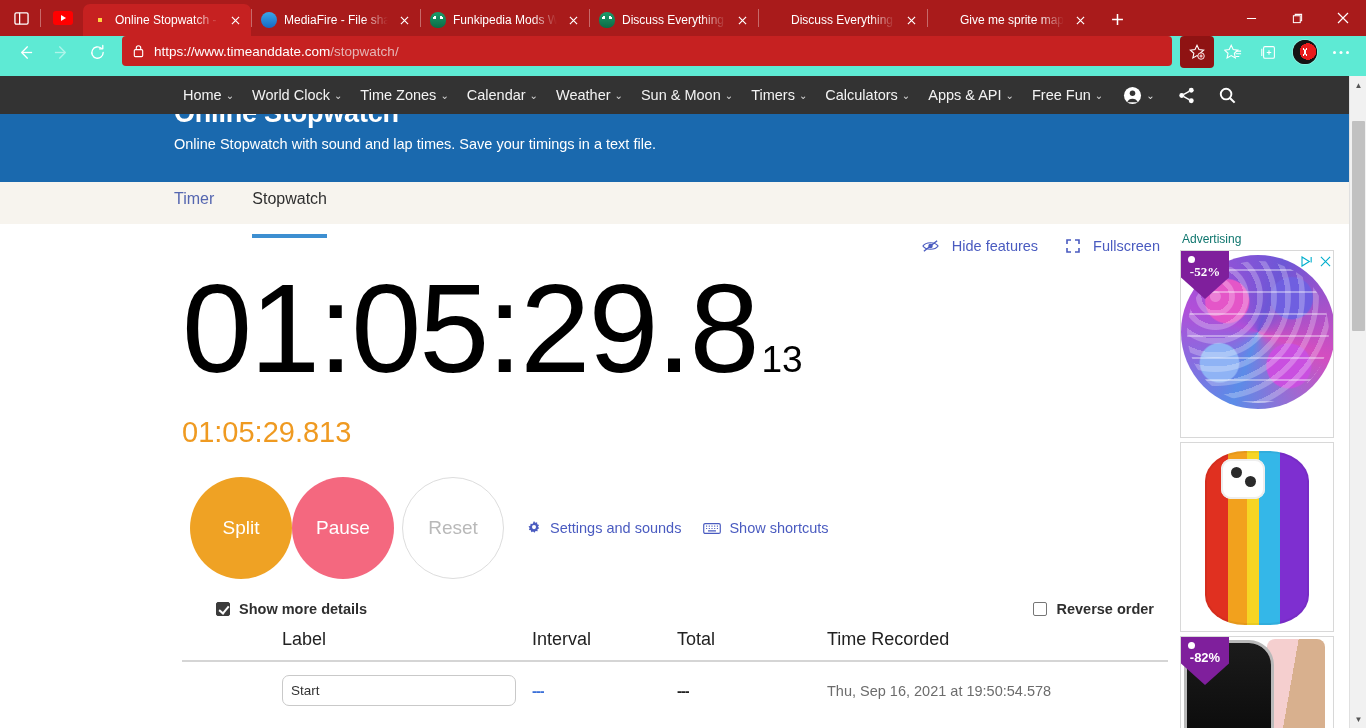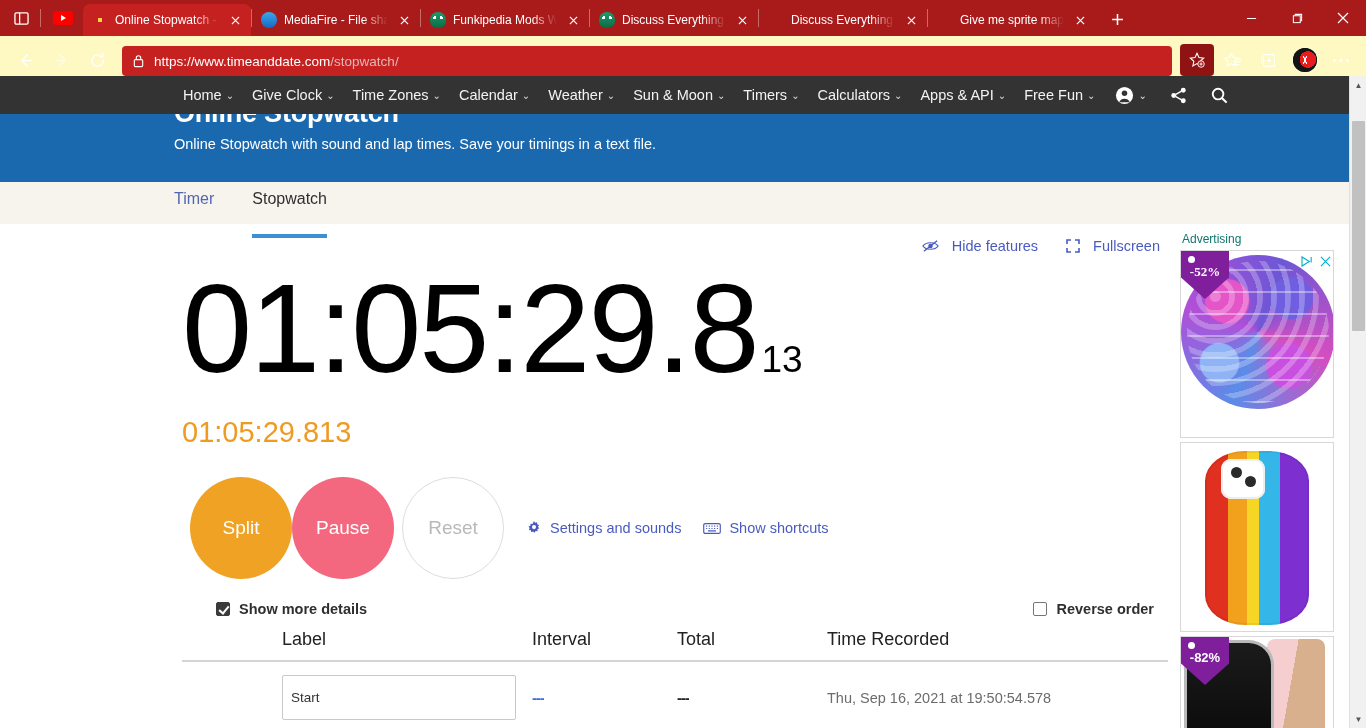--- a/index.html
+++ b/index.html
@@ -82,21 +82,21 @@
   }
   .fav-flame {
     width:11px; height:15px; margin: 1px 0 0 3px;
     background: linear-gradient(#ff4b33,#ff1f1f);
     border-radius: 50% 50% 50% 50% / 60% 60% 40% 40%;
     transform: rotate(-2deg);
   }
 
   
   .addrbar {
-    height: 40px; background: #fef9c3; display:flex; align-items:flex-end;
+    height: 40px; background: #5eead4; display:flex; align-items:flex-start;
     padding: 0 8px 0 8px; gap: 2px;
   }
   .navbtn {
     width: 34px; height: 32px; display:flex; align-items:center; justify-content:center;
     border-radius: 4px; cursor:pointer;
   }
   .omnibox {
     flex: 1; height: 30px; background: #c62121; border-radius: 4px;
     display:flex; align-items:center; padding: 0 6px 0 10px; margin: 0 6px;
     cursor: text;
@@ -211,21 +211,21 @@
     border:solid #fff; border-width: 0 2px 2px 0; transform: rotate(40deg);
   }
 
   table.laps { width: 986px; border-collapse: collapse; margin-top: 12px; }
   table.laps th {
     font-weight: normal; font-size: 18px; color:#222; text-align:left;
     padding: 0 0 10px 0; border-bottom: 2px solid #d5d5d5;
   }
   table.laps td { padding: 13px 0 0 0; font-size: 14.5px; vertical-align: middle; }
   .lapinput {
-    width: 234px; height: 45px; border:1px solid #c9c9c9; border-radius:2px;
+    width: 234px; height: 31px; border:1px solid #c9c9c9; border-radius:7px;
     font-size: 13.5px; padding: 0 8px; color:#333;
     font-family:"Liberation Sans", sans-serif; background:#fff;
   }
   .dash-blue { color:#3a6fd8; font-weight:bold; letter-spacing:-1px; }
   .dash-dark { color:#222; font-weight:bold; letter-spacing:-1px; }
   .trec { color:#6c6c6c; font-size:14px; }
 
   
   .adrail { width: 170px; padding-top: 8px; }
   .adlabel { font-size: 12px; color:#0f766e; padding-left: 2px; }
@@ -473,21 +473,21 @@
   </div>
 
   <div class="viewport">
 
     <div class="sitenav">
       <div class="navitem">
           <span>Home</span>
           <span class="caret">⌄</span>
         </div>
       <div class="navitem">
-          <span>Give Clock</span>
+          <span>World Clock</span>
           <span class="caret">⌄</span>
         </div>
       <div class="navitem">
           <span>Time Zones</span>
           <span class="caret">⌄</span>
         </div>
       <div class="navitem">
           <span>Calendar</span>
           <span class="caret">⌄</span>
         </div>

